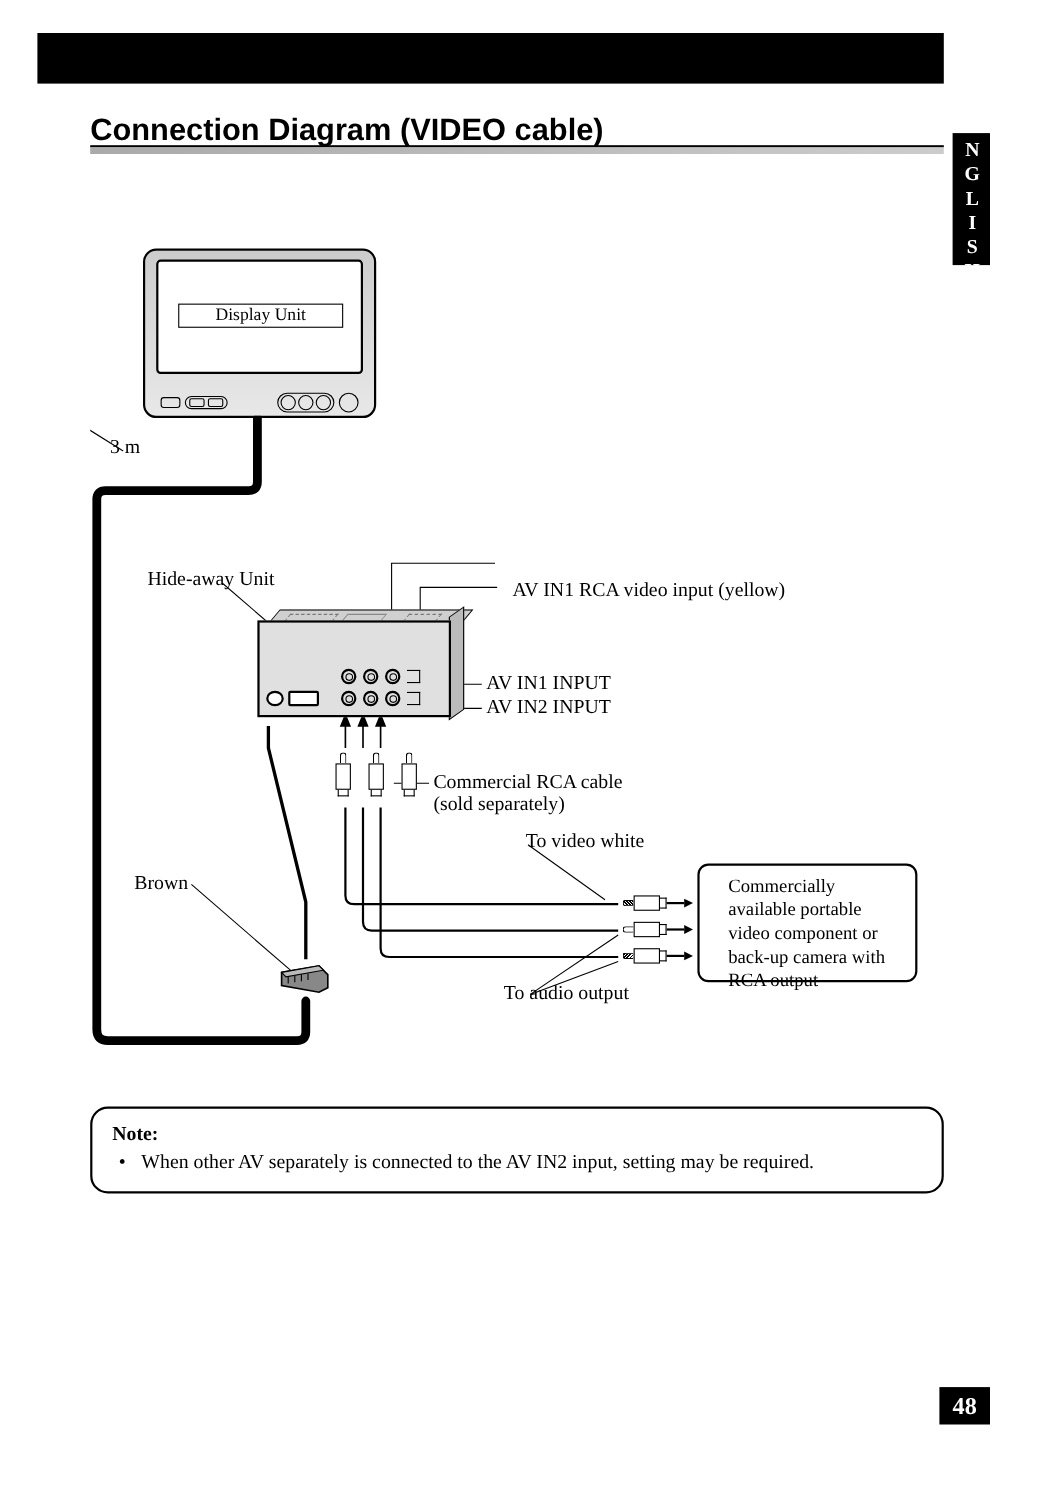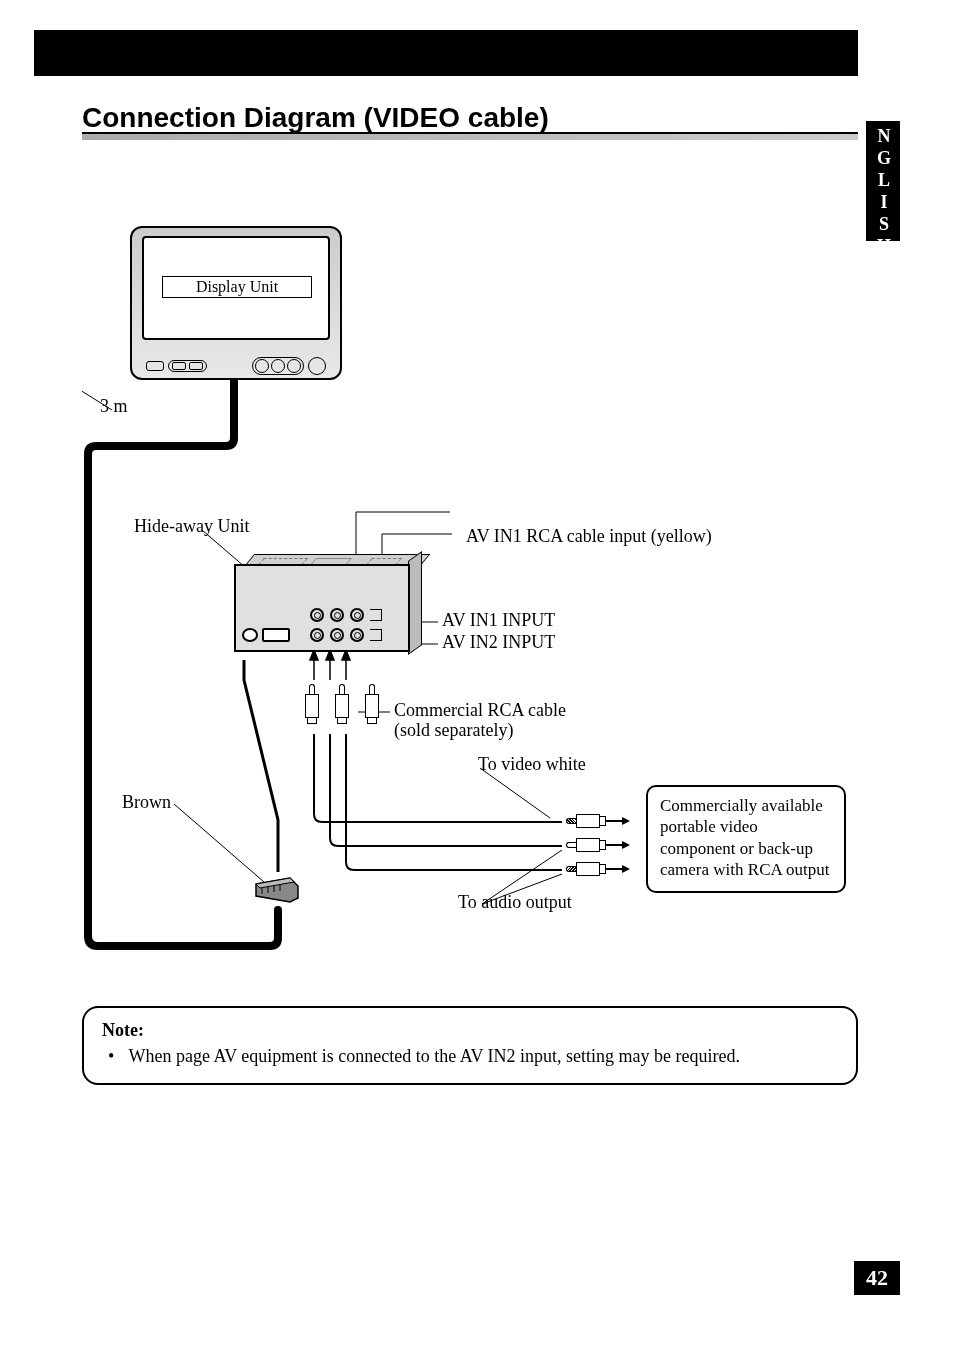--- a/index.html
+++ b/index.html
@@ -189,21 +189,21 @@
   .rca-plug-h .body { width:24px; height:14px; border:1.5px solid #000; background:#fff;}
   .rca-plug-h .pin { width:10px; height:6px; border:1.5px solid #000; border-right:none;border-top-left-radius:3px;border-bottom-left-radius:3px;}
   .rca-plug-h .grip { width:6px;height:10px;border:1.5px solid #000;border-left:none;}
   .rca-plug-h .tail { width:16px;height:2px;background:#000;}
   .rca-plug-h .tail-arrow { width:0;height:0;border-top:4px solid transparent;border-bottom:4px solid transparent;border-left:8px solid #000;}
 
   
   .device-box {
     position:absolute; top:575px; left:552px; width:200px; height:108px;
     border:2px solid #000; border-radius:10px; background:#fff;
-    padding:8px 12px; font-size:17px; line-height:1.25;margin-left:12px;
+    padding:8px 26px; font-size:17px; line-height:1.25;
   }
 
   
   .brown-connector {
     position:absolute; top:662px; left:170px; width:50px; height:32px;
   }
   .brown-connector svg { width:100%; height:100%;}
 
   
   .note-box {
@@ -301,21 +301,21 @@
       </div>
       <div class="btn-dpad"></div>
     </div>
   </div>
   <div class="display-label-box">Display Unit</div>
 
   <div class="label" style="top:186px; left:18px;">3 m</div>
 
   <div class="label" style="top:306px; left:52px;">Hide-away Unit</div>
 
-  <div class="label" style="top:316px; left:384px;">AV IN1 RCA cable input (yellow)</div>
+  <div class="label" style="top:316px; left:384px;">AV IN1 RCA video input (yellow)</div>
 
   <div class="label" style="top:400px; left:360px;text-align:right;">AV IN1 INPUT</div>
   <div class="label" style="top:422px; left:360px;">AV IN2 INPUT</div>
 
   <div class="hideaway">
     <div class="hideaway-top">
       <div class="top-detail" style="top:3px;left:12px;width:44px;height:12px;"></div>
       <div class="top-detail" style="top:3px;left:64px;width:36px;height:12px;border-style:solid;border-color:#888;"></div>
       <div class="top-detail" style="top:3px;left:120px;width:30px;height:12px;"></div>
     </div>
@@ -407,18 +407,18 @@
         <line x1="28" y1="13" x2="28" y2="19" stroke="#000"></line>
     </svg>
   </div>
 
 </div>
 
 <div class="note-box">
   <div class="note-title">Note:</div>
   <ul>
     <li>
-      <span>When page AV equipment is connected to the AV IN2 input, setting may be required.</span>
+      <span>When other AV separately is connected to the AV IN2 input, setting may be required.</span>
     </li>
   </ul>
 </div>
 
-<div class="page-num">42</div>
+<div class="page-num">48</div>
 
 </body></html>

